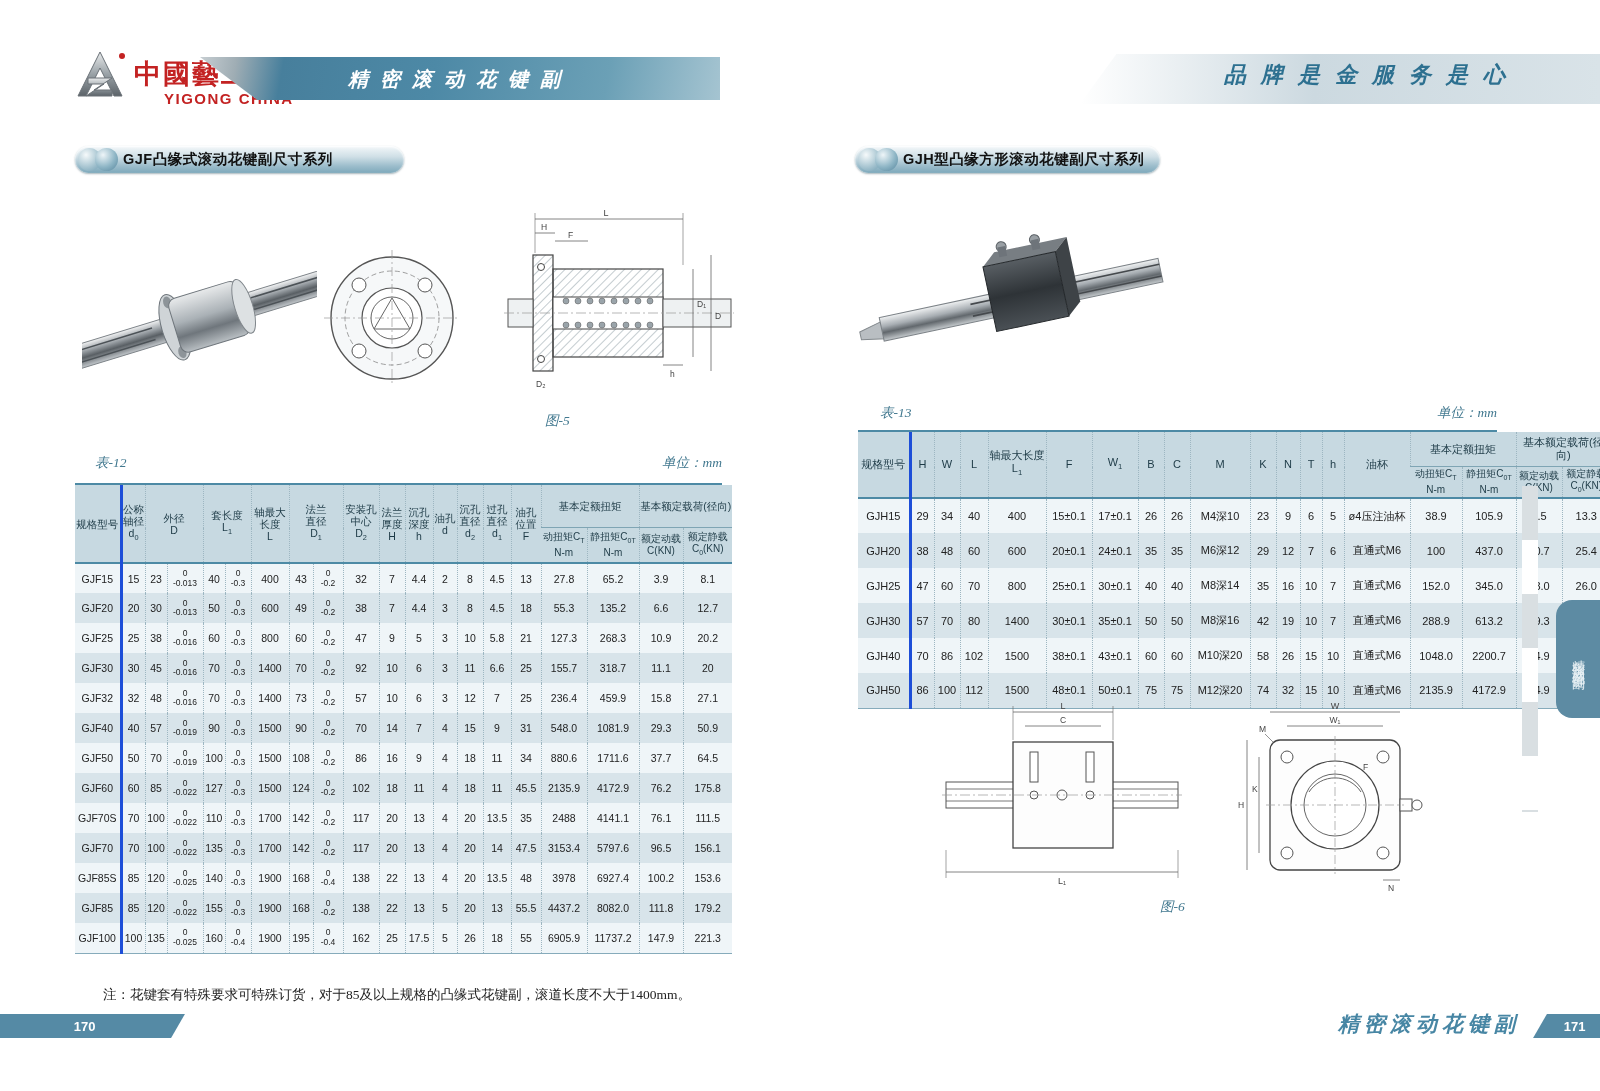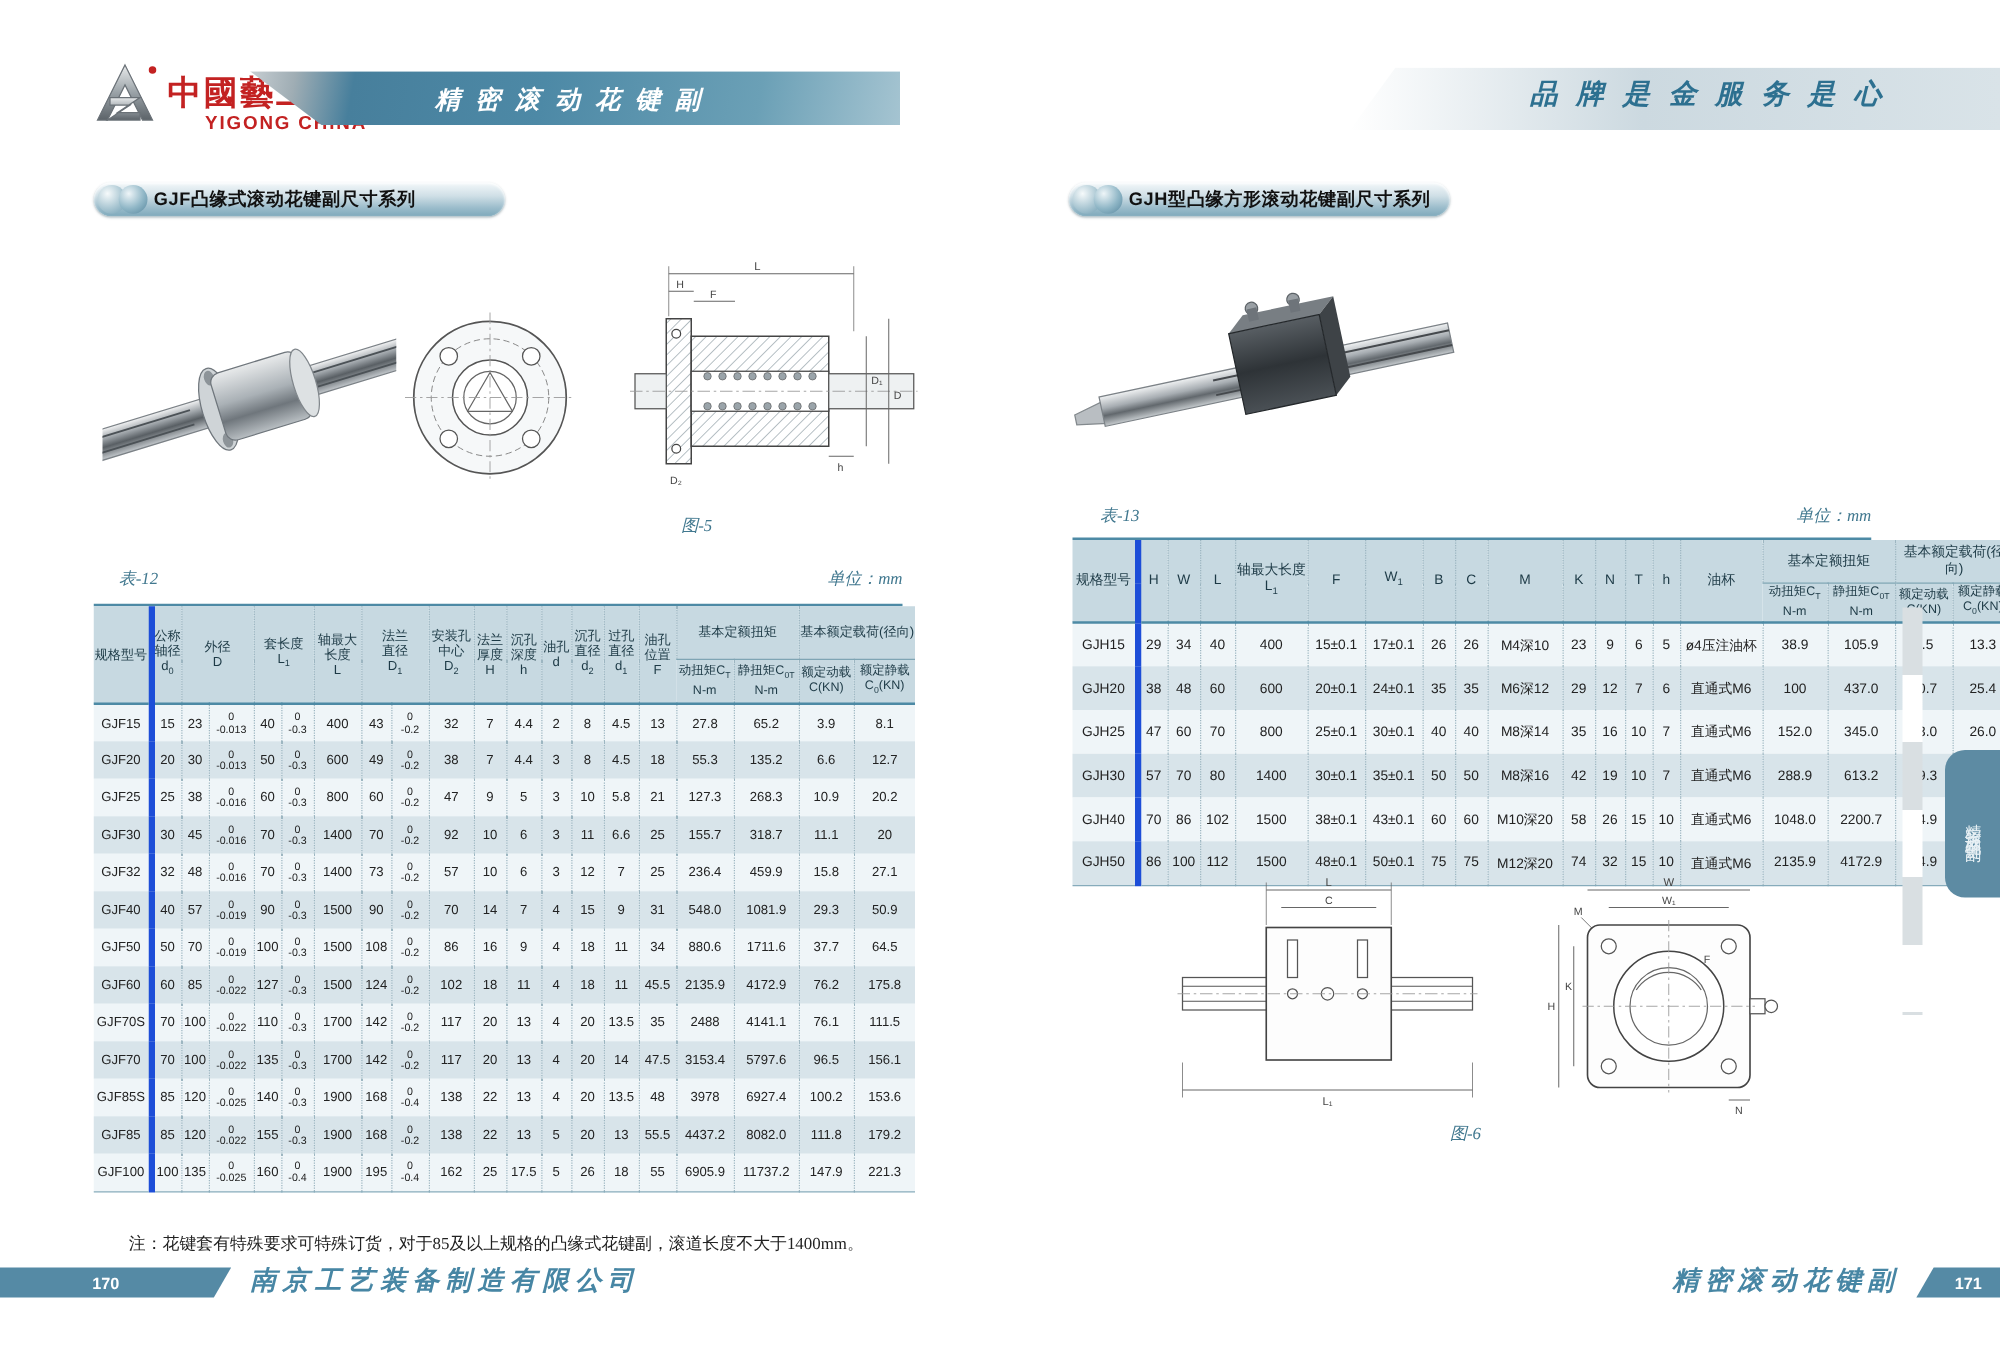--- a/index.html
+++ b/index.html
@@ -41,21 +41,21 @@
   .tblwrap table{border-collapse:collapse;table-layout:fixed;width:100%;}
   .tblwrap{border-top:2px solid #4d8aa5;}
   .spec th,.spec td{border-left:1px dotted #9db6c1;text-align:center;vertical-align:middle;padding:0;
                     font-family:"Liberation Sans",sans-serif;}
   .spec th:first-child,.spec td:first-child{border-left:none;}
   .spec thead th{background:#c7d9e1;font-weight:normal;color:#1d3a46;}
   .spec thead{border-bottom:2px solid #4d8aa5;}
   .spec .grp{border-bottom:1px solid #7fa5b4;}
   .spec tbody tr:nth-child(odd){background:#eff5f8;}
   .spec tbody tr:nth-child(even){background:#d8e4ea;}
-  .spec .modelcol{border-right:5px solid #1d4ed8;}
+  .spec .modelcol{border-right:3px solid #1d4ed8;}
   .spec sub{font-size:.7em;}
   .tol{display:inline-flex;flex-direction:column;font-size:8.5px;line-height:9.5px;vertical-align:middle;}
   #gjf-table table{font-size:10.5px;}
   #gjf-table thead tr:first-child th{height:42px;font-size:10.5px;line-height:12px;}
   #gjf-table thead tr:last-child th{height:34px;font-size:10px;line-height:12px;}
   #gjf-table tbody tr{height:30px;}
   #gjf-table tbody td{font-size:10.5px;}
   #gjh-table table{font-size:11px;}
   #gjh-table thead tr:first-child th{height:34px;line-height:13px;}
   #gjh-table thead tr:last-child th{height:30px;font-size:10px;line-height:12px;}
@@ -666,21 +666,20 @@
           </tr>
         </tbody>
       </table>
     </div>
 
   <div class="abs note" style="left:103px;top:986px;width:640px;">注：花键套有特殊要求可特殊订货，对于85及以上规格的凸缘式花键副，滚道长度不大于1400mm。</div>
 
   <div class="abs pgbox" style="left:-8px;top:1014px;width:186px;height:24px;">
     <span>170</span>
   </div>
-  <div class="abs company" style="left:200px;top:1010px;">南京工艺装备制造有限公司</div>
 
   <div class="abs slogan-band"></div>
   <div class="abs pill" style="left:855px;top:146px;width:305px;">
     <span class="beads">
         <span class="b1"></span>
         <span class="b2"></span>
       </span>
     <span class="ptitle">GJH型凸缘方形滚动花键副尺寸系列</span>
   </div>
 

